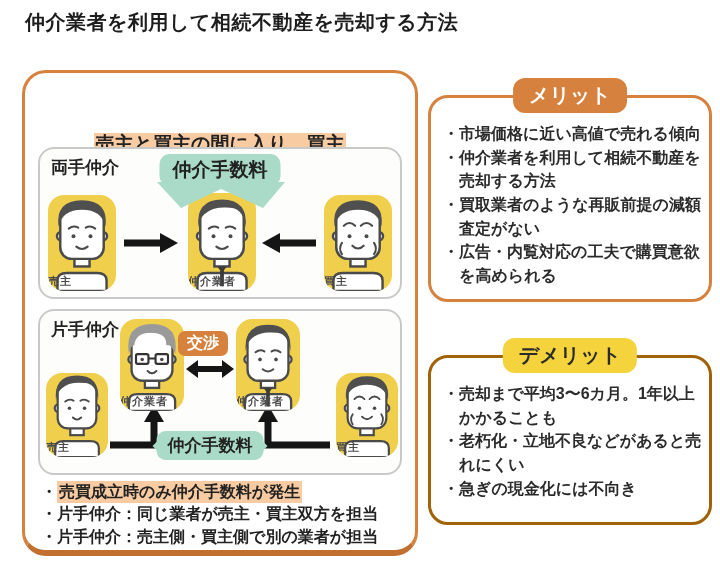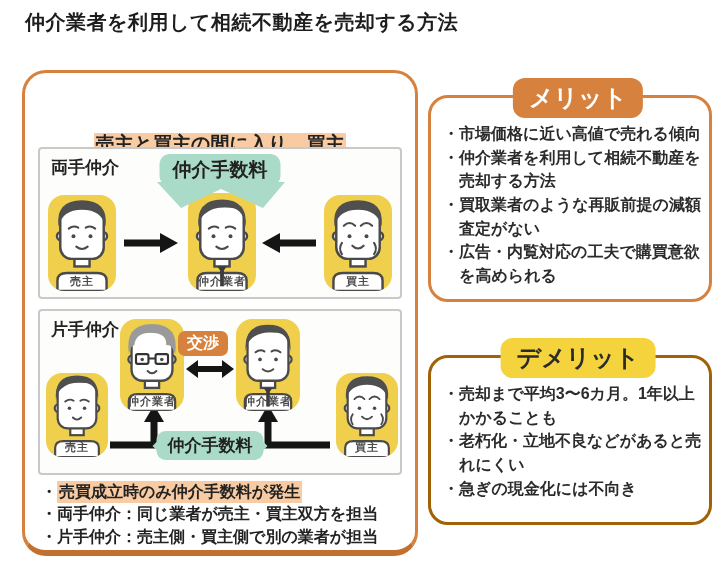--- a/index.html
+++ b/index.html
@@ -13,33 +13,33 @@
   .main-panel { position:absolute; left:22px; top:70px; width:396px; height:486px;
     border:3px solid #D6823E; border-bottom:6px solid #C2702F; border-radius:24px; background:#fff; }
   .panel-badge { position:absolute; left:50%; top:-16px; transform:translateX(-50%);
     background:#D6823E; color:#fff; font-size:21px; font-weight:bold;
     padding:4px 26px; border-radius:14px; white-space:nowrap; }
   .intro { position:absolute; left:0; top:22px; width:100%; text-align:center;
     font-size:19px; font-weight:bold; color:#222; line-height:1.35;margin-top:36px; }
   .hl-peach { background:#F8CBA2; padding:0 2px; }
 
   .section-box { position:absolute; left:13px; width:364px; background:#fdfdfc;
-    border:2px solid #c9c9c7; border-radius:4px; }
+    border:2px solid #c9c9c7; border-radius:16px; }
   .sec-ryote { top:74px; height:152px; }
   .sec-katate { top:236px; height:166px; }
   .sec-label { position:absolute; left:11px; top:7px; font-size:17px; font-weight:bold; color:#222; }
 
   .fee-bubble-top { position:absolute; left:50%; top:5px; transform:translateX(-50%);
     background:#A9DBC8; border-radius:10px; padding:3px 13px;
     font-size:19px; font-weight:bold; color:#222; white-space:nowrap; z-index:3; }
   .bubble-tail { position:absolute; left:50%; top:33px; transform:translateX(-50%); z-index:2; }
 
   .char { position:absolute; background:#EFCF4B; border-radius:16px; overflow:hidden; }
   .char svg { position:absolute; left:0; top:0; width:100%; height:100%; }
-  .clabel { position:absolute; bottom:2px; width:100%; text-align:center;
+  .clabel { position:absolute; bottom:2px; width:100%; text-align:left;
     font-size:11px; font-weight:bold; color:#4a4a4a; letter-spacing:1px; z-index:2; }
 
   .arrow { position:absolute; }
 
   .nego-badge { position:absolute; left:163px; top:20px; transform:translateX(-50%);
     background:#D6823E; color:#fff; font-size:16px; font-weight:bold;
     padding:2px 9px; border-radius:7px; white-space:nowrap; z-index:3; }
   .fee-bubble-bottom { position:absolute; left:170px; top:120px; transform:translateX(-50%);
     background:#A9DBC8; border-radius:9px; padding:3px 11px;
     font-size:17px; font-weight:bold; color:#222; white-space:nowrap; z-index:3; }
@@ -51,21 +51,21 @@
   .notes { position:absolute; left:16px; top:408px; width:368px; list-style:none;
     font-size:16px; font-weight:bold; line-height:1.4; color:#222; }
   .notes li { display:flex; }
   .mk { flex:0 0 16px; }
 
   
   .side-box { position:absolute; left:428px; width:284px; background:#fff; border-radius:20px; }
   .merit-box { top:95px; height:207px; border:3px solid #D6823E; }
   .demerit-box { top:355px; height:170px; border:3px solid #a16207; }
   .side-badge { position:absolute; left:50%; top:-20px; transform:translateX(-50%);
-    font-size:24px; font-weight:bold; padding:4px 16px; border-radius:12px; white-space:nowrap;margin-left:8px; }
+    font-size:20px; font-weight:bold; padding:4px 16px; border-radius:12px; white-space:nowrap; }
   .merit-badge { background:#D6823E; color:#fff; }
   .demerit-badge { background:#F5D33C; color:#2b2b2b; }
   .side-list { list-style:none; margin:24px 6px 0 12px; font-size:16px; font-weight:bold;
     line-height:1.48; color:#2b2b2b; }
   .side-list li { display:flex; }
   .side-list .tx { flex:1; }
 </style>
 </head>
 <body>
 
@@ -276,21 +276,21 @@
       <div class="fee-bubble-bottom">仲介手数料</div>
     </div>
 
     <ul class="notes">
       <li>
           <span class="mk">・</span>
           <span class="hl-peach">売買成立時のみ仲介手数料が発生</span>
         </li>
       <li>
           <span class="mk">・</span>
-          <span>両手仲介：同じ業者が売主・買主双方を担当</span>
+          <span>片手仲介：同じ業者が売主・買主双方を担当</span>
         </li>
       <li>
           <span class="mk">・</span>
           <span>片手仲介：売主側・買主側で別の業者が担当</span>
         </li>
     </ul>
   </div>
 
   <div class="side-box merit-box">
     <div class="side-badge merit-badge">メリット</div>

